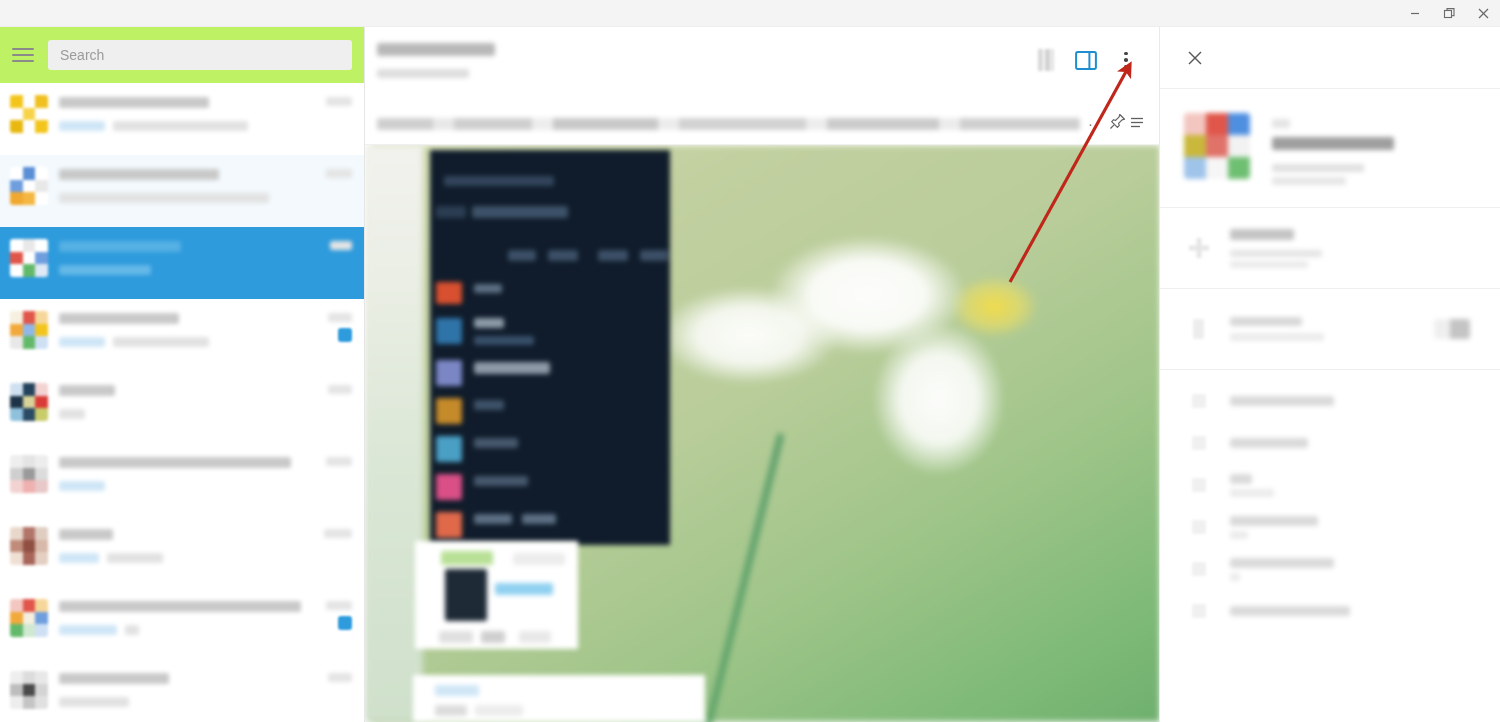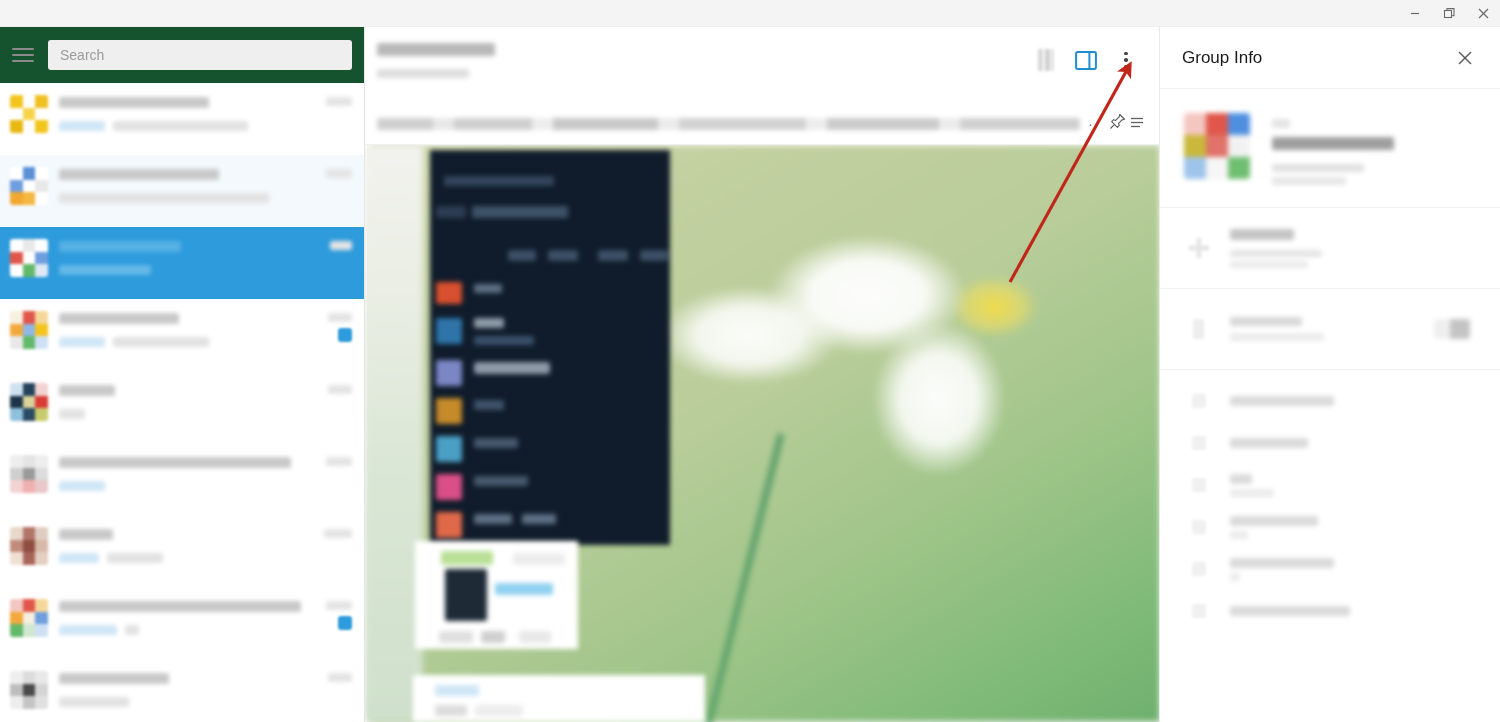--- a/index.html
+++ b/index.html
@@ -22,21 +22,21 @@
   }
   .win-btn svg { display:block; }
 
   
   .sidebar {
     position:absolute; left:0; top:27px; width:365px; height:695px;
     background:#ffffff; border-right:1px solid #e6e6e6; overflow:hidden;
   }
   .search-row {
     height:56px; display:flex; align-items:center; padding:0 12px 0 8px; gap:10px;
-    background:#14532d;
+    background:#bef264;
   }
   .hamburger { width:30px; height:30px; display:flex; flex-direction:column;
     justify-content:center; align-items:center; gap:4px; }
   .hamburger i { display:block; width:22px; height:2px; background:#8a8a8a; border-radius:1px; }
   .search-box {
     flex:1; height:30px; background:#efefef; border-radius:3px;
     display:flex; align-items:center; padding:0 12px;
     font-size:14px; color:#9b9b9b;
   }
 
@@ -503,21 +503,20 @@
       <div class="card" style="left:48px;top:530px;width:292px;height:47px;">
         <div class="cb" style="left:22px;top:10px;width:44px;height:11px;background:#cfe6f6;"></div>
         <div class="cb" style="left:22px;top:30px;width:32px;height:11px;background:#dcdcdc;"></div>
         <div class="cb" style="left:62px;top:30px;width:48px;height:11px;background:#ececec;"></div>
       </div>
     </div>
   </div>
 
   <div class="info">
     <div class="info-head">
-      <div class="info-title">Group Info</div>
       <div class="close-x">
         <svg width="18" height="18" viewBox="0 0 18 18">
           <line x1="3" y1="3" x2="15" y2="15" stroke="#5a5a5a" stroke-width="1.4"></line>
           <line x1="15" y1="3" x2="3" y2="15" stroke="#5a5a5a" stroke-width="1.4"></line>
         </svg>
       </div>
     </div>
 
     <div class="info-group">
       <div class="ginfo-avatar" id="ginfo-avatar">

